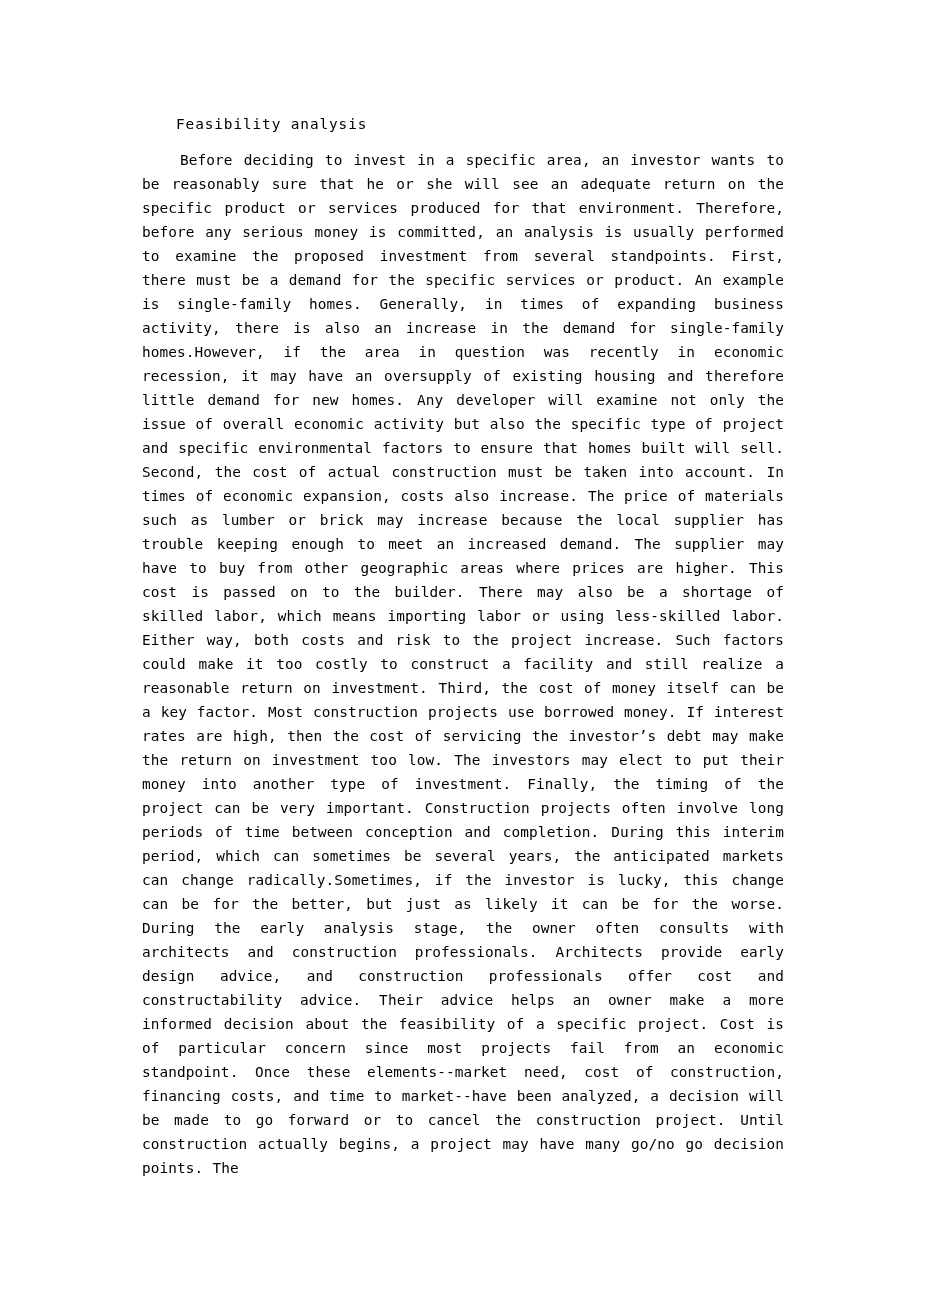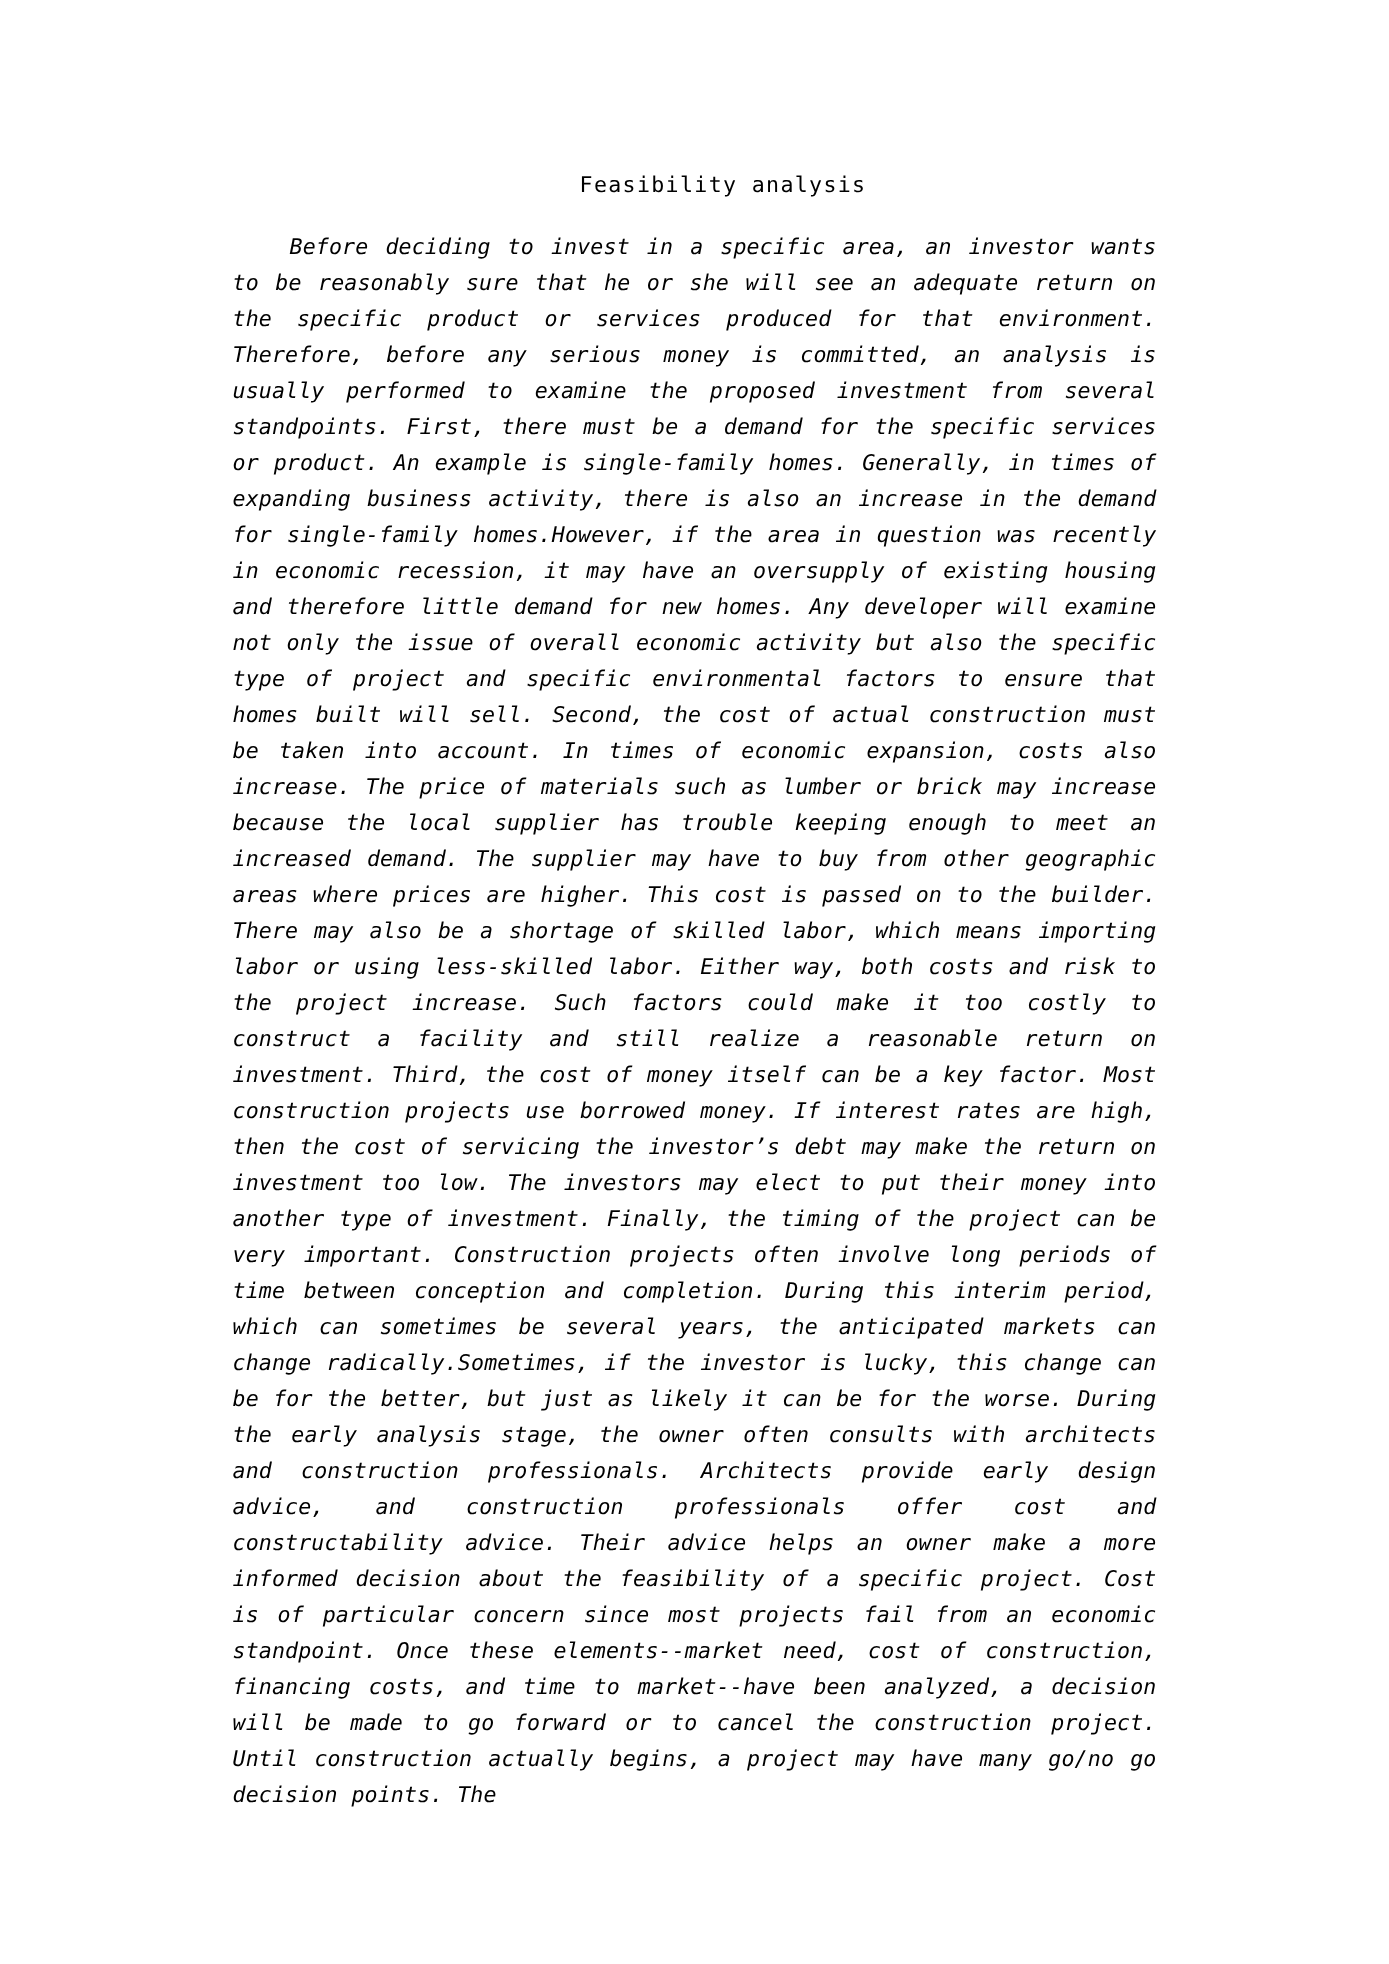--- a/index.html
+++ b/index.html
@@ -28,31 +28,30 @@
     letter-spacing: 0.1px;
   }
   .line-first {
     margin: 0 0 12px 0;
     text-align: left;
     white-space: pre;
   }
   .heading {
     margin: 0 0 12px 0;
     padding-left: 38px;
-    text-align: center;
+    text-align: left;
     white-space: pre;
     letter-spacing: 0.9px;
   }
   .para {
-    margin: 17px;
+    margin: 4px;
     text-align: justify;
     text-justify: inter-word;
     text-indent: 38px;
     word-spacing: 0.4px;
-    font-style: italic;
   }
 </style>
 </head>
 <body>
 
 <div class="page">
   <div class="doc-body">
     <p class="heading">Feasibility analysis</p>
     <p class="para">Before deciding to invest in a specific area, an investor wants to be reasonably sure that he or she will see an adequate return on the specific product or services produced for that environment. Therefore, before any serious money is committed, an analysis is usually performed to examine the proposed investment from several standpoints. First, there must be a demand for the specific services or product. An example is single-family homes. Generally, in times of expanding business activity, there is also an increase in the demand for single-family homes.However, if the area in question was recently in economic recession, it may have an oversupply of existing housing and therefore little demand for new homes. Any developer will examine not only the issue of overall economic activity but also the specific type of project and specific environmental factors to ensure that homes built will sell. Second, the cost of actual construction must be taken into account. In times of economic expansion, costs also increase. The price of materials such as lumber or brick may increase because the local supplier has trouble keeping enough to meet an increased demand. The supplier may have to buy from other geographic areas where prices are higher. This cost is passed on to the builder. There may also be a shortage of skilled labor, which means importing labor or using less-skilled labor. Either way, both costs and risk to the project increase. Such factors could make it too costly to construct a facility and still realize a reasonable return on investment. Third, the cost of money itself can be a key factor. Most construction projects use borrowed money. If interest rates are high, then the cost of servicing the investor’s debt may make the return on investment too low. The investors may elect to put their money into another type of investment. Finally, the timing of the project can be very important. Construction projects often involve long periods of time between conception and completion. During this interim period, which can sometimes be several years, the anticipated markets can change radically.Sometimes, if the investor is lucky, this change can be for the better, but just as likely it can be for the worse. During the early analysis stage, the owner often consults with architects and construction professionals. Architects provide early design advice, and construction professionals offer cost and constructability advice. Their advice helps an owner make a more informed decision about the feasibility of a specific project.  Cost is of particular concern since most projects fail from an economic standpoint. Once these elements--market need, cost of construction, financing costs, and time to market--have been analyzed, a decision will be made to go forward or to cancel the construction project. Until construction actually begins, a project may have many go/no go decision points. The</p>
   </div>

